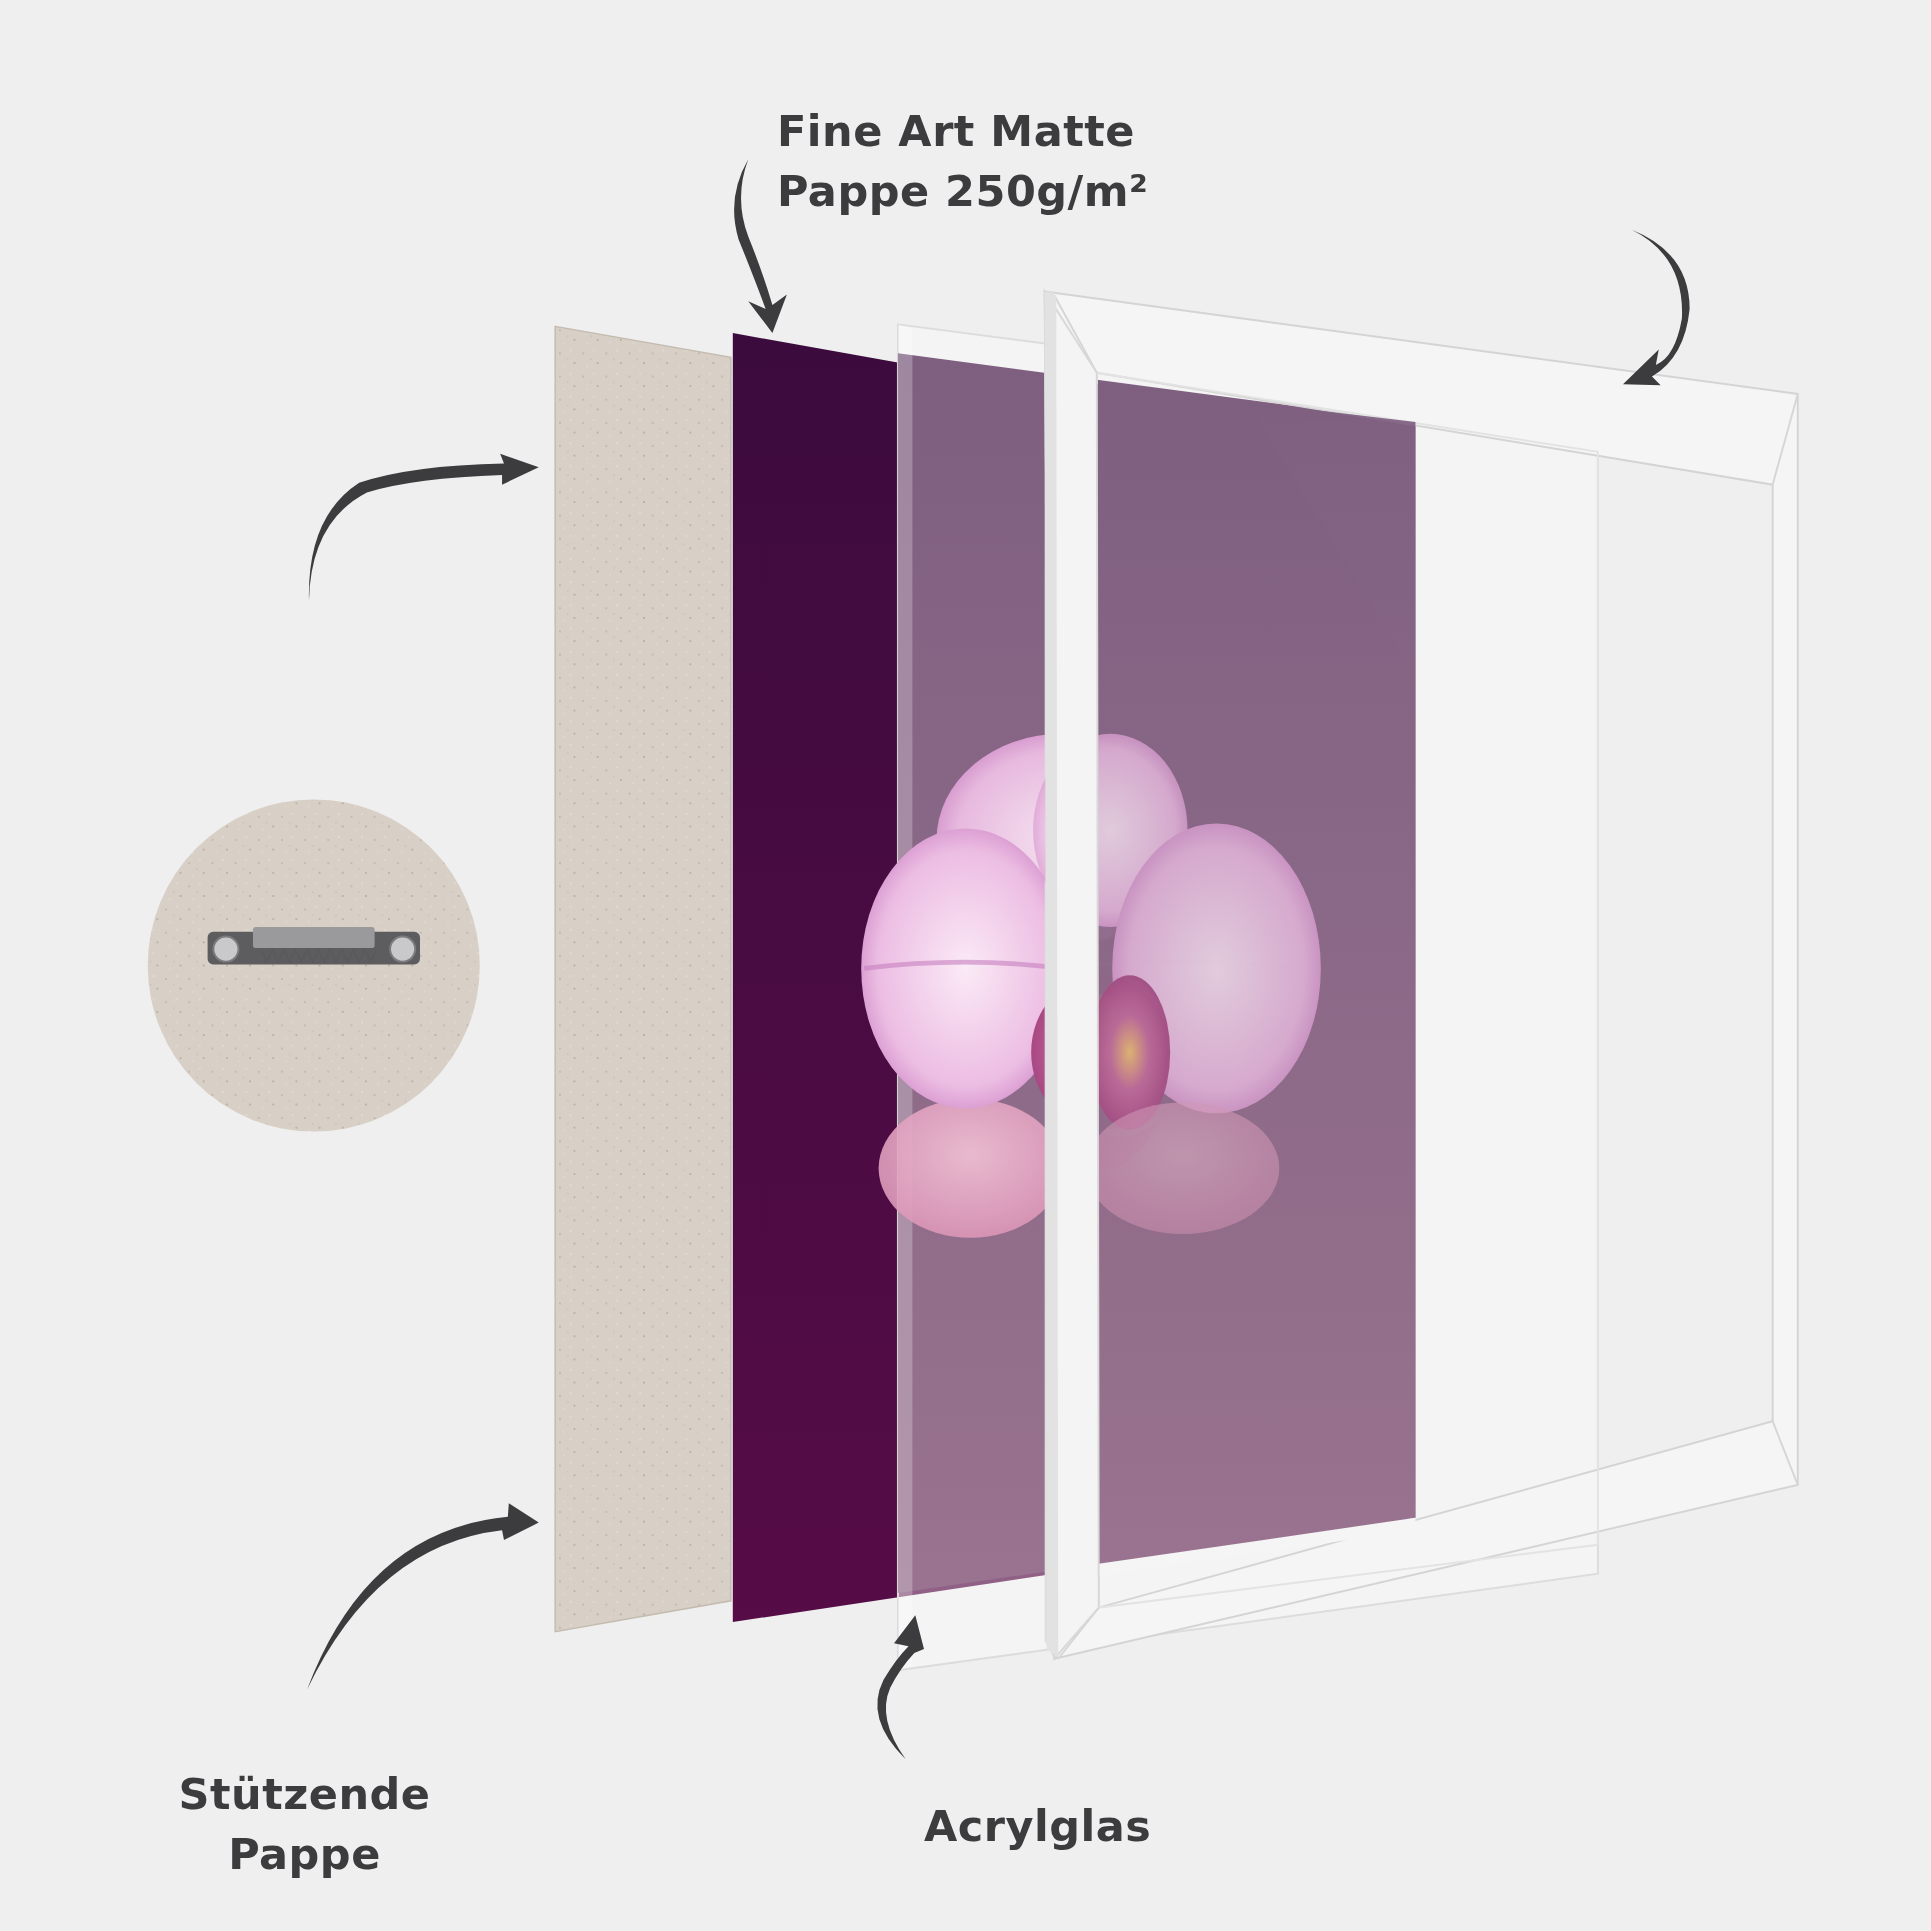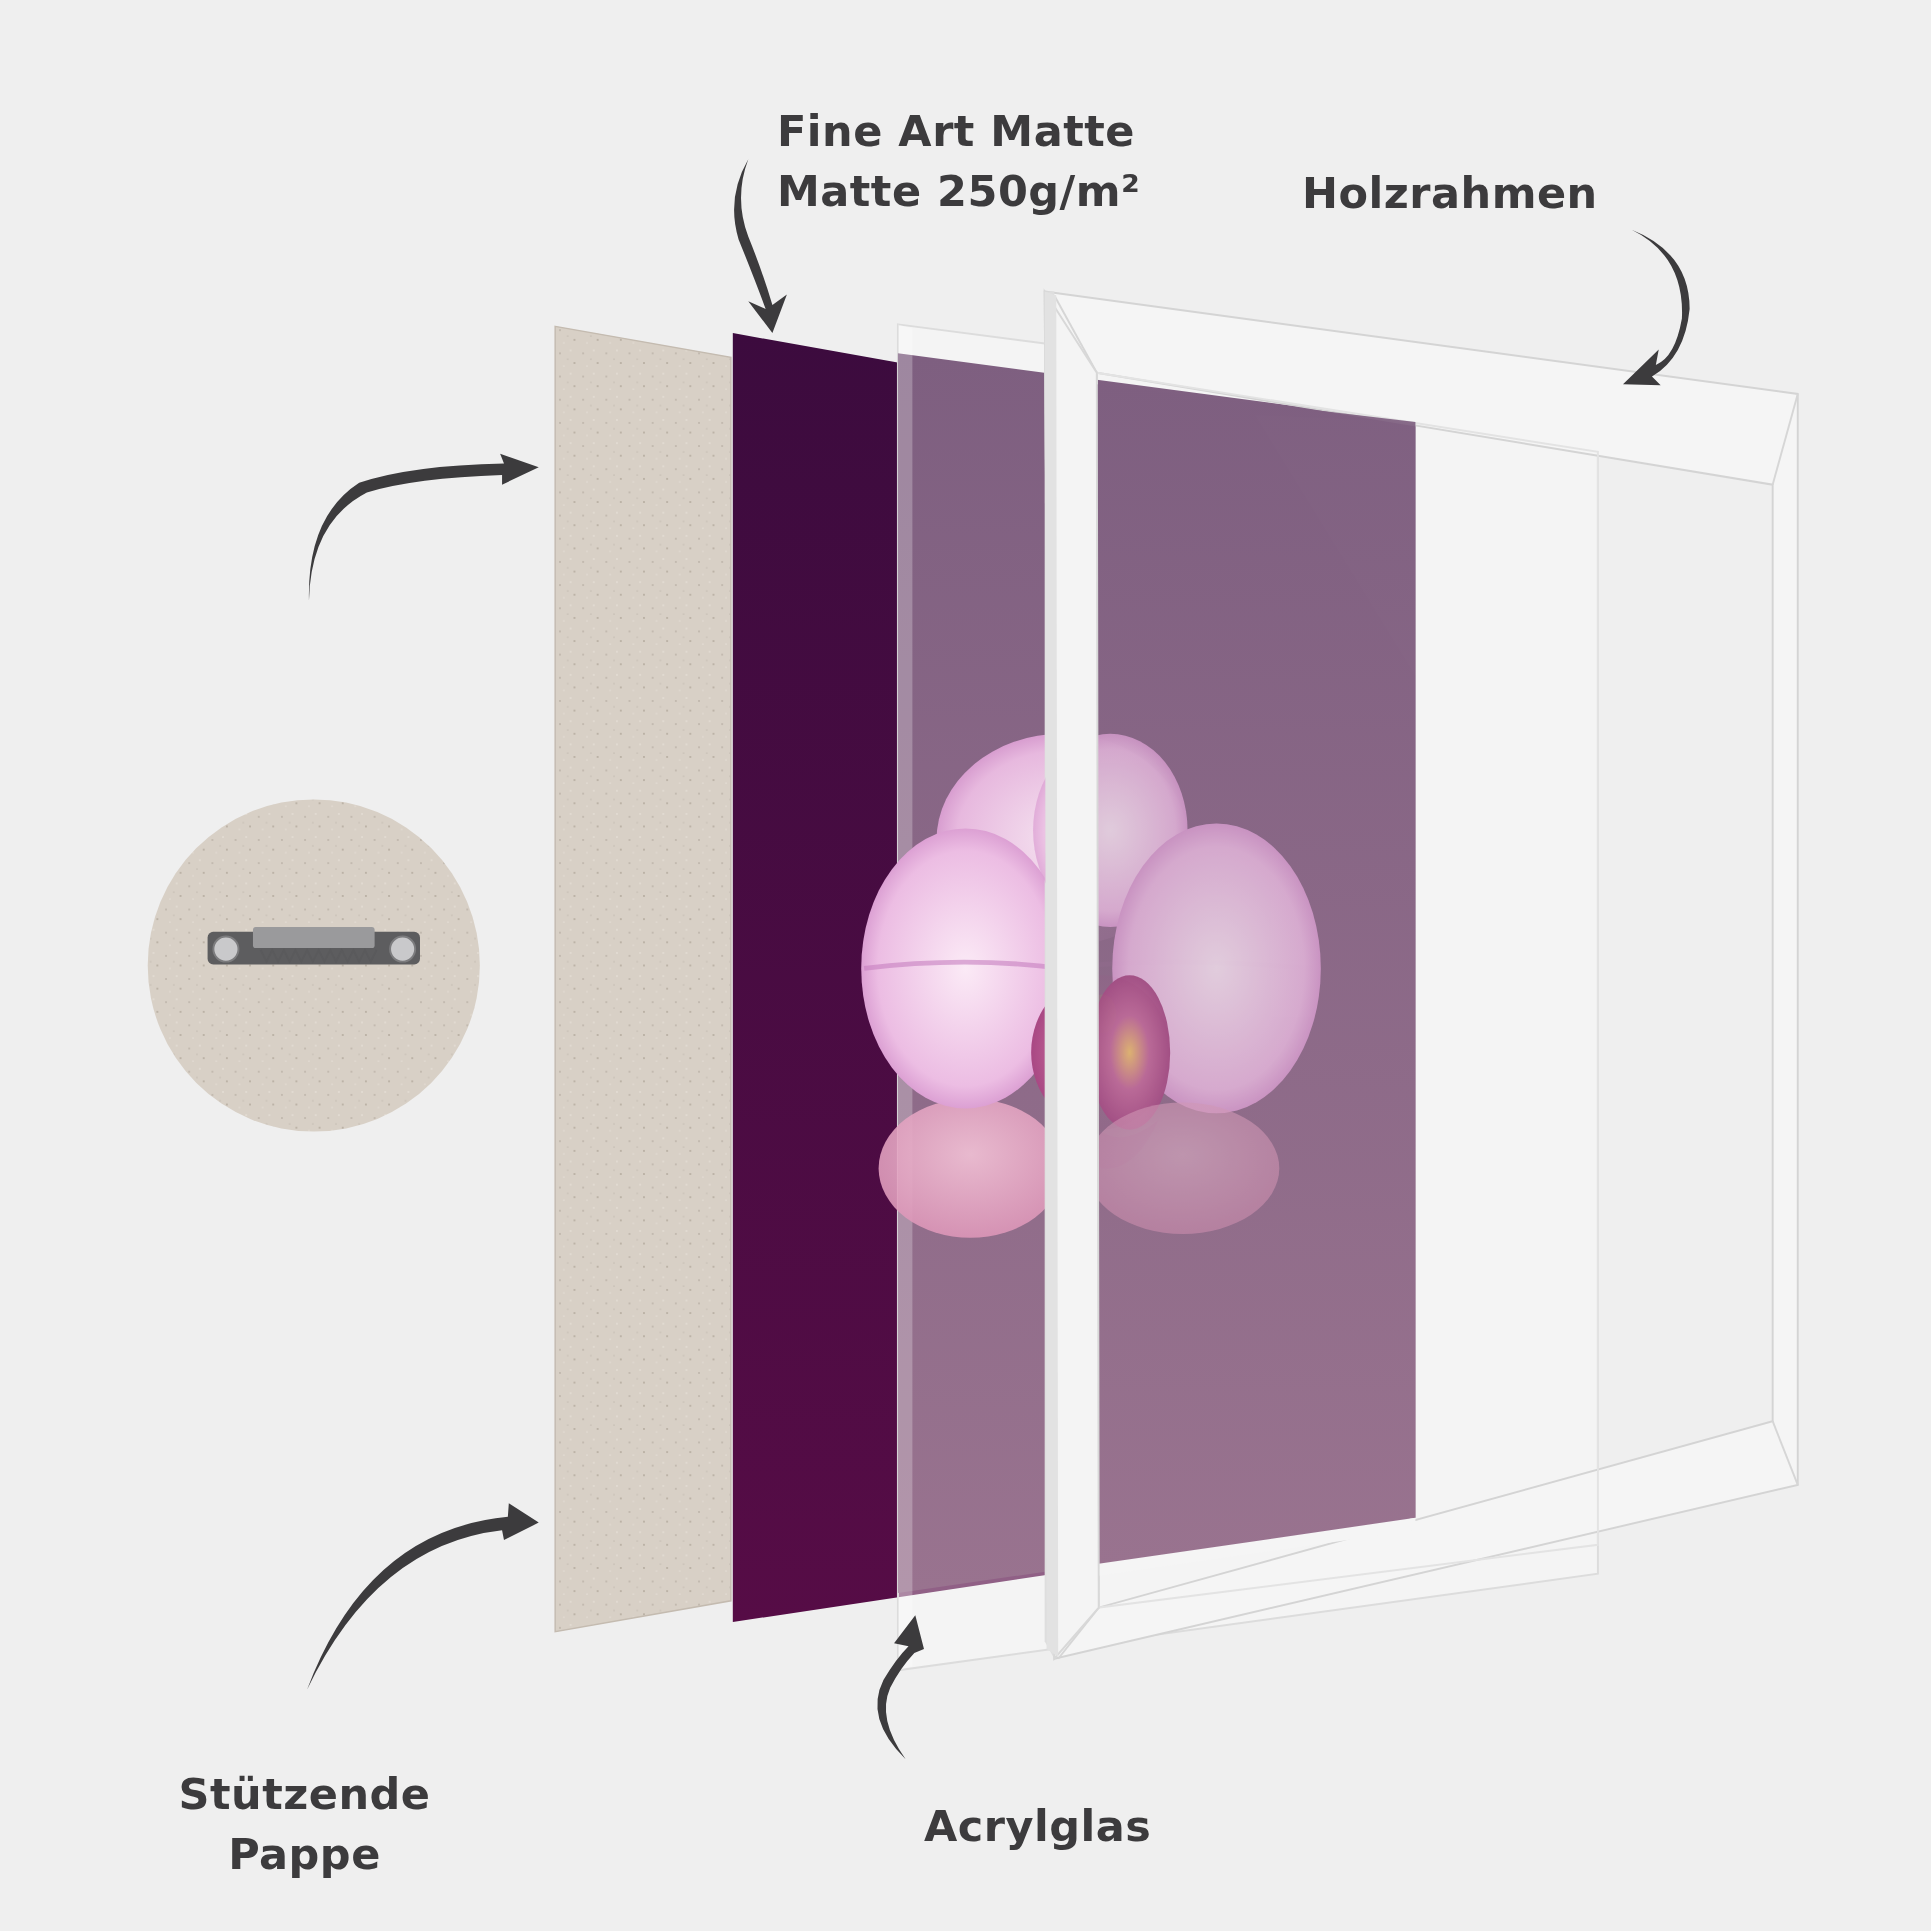--- a/index.html
+++ b/index.html
@@ -147,26 +147,23 @@
       <path d="M320,622 Q322,540 380,510 Q430,495 520,492 L520,502 L558,484 L518,470 L522,480 Q425,482 372,500 Q318,535 320,622 Z"></path>
 
       <path d="M318,1750 Q390,1600 520,1585 L522,1595 L558,1577 L527,1557 L526,1571 Q380,1585 318,1750 Z"></path>
 
       <path d="M938,1822 Q895,1780 915,1740 Q928,1718 941,1705 L926,1702 L948,1673 L957,1708 L947,1712 Q932,1728 922,1748 Q908,1780 938,1822 Z"></path>
     </g>
   </svg>
 
   <div class="label left" style="left:777px; top:101px;">
     <span>Fine Art Matte</span>
-    <span>Matte 250g/m²</span>
+    <span>Pappe 250g/m²</span>
   </div>
 
-  <div class="label left" style="left:1302px; top:163px;">
-    <span>Holzrahmen</span>
-  </div>
 
 
   <div class="label center" style="left:145px; top:1722px; width:319px;margin-top:42px;">
     <span>Stützende</span>
     <span>Pappe</span>
   </div>
 
   <div class="label left" style="left:924px; top:1796px;">
     <span>Acrylglas</span>
   </div>

